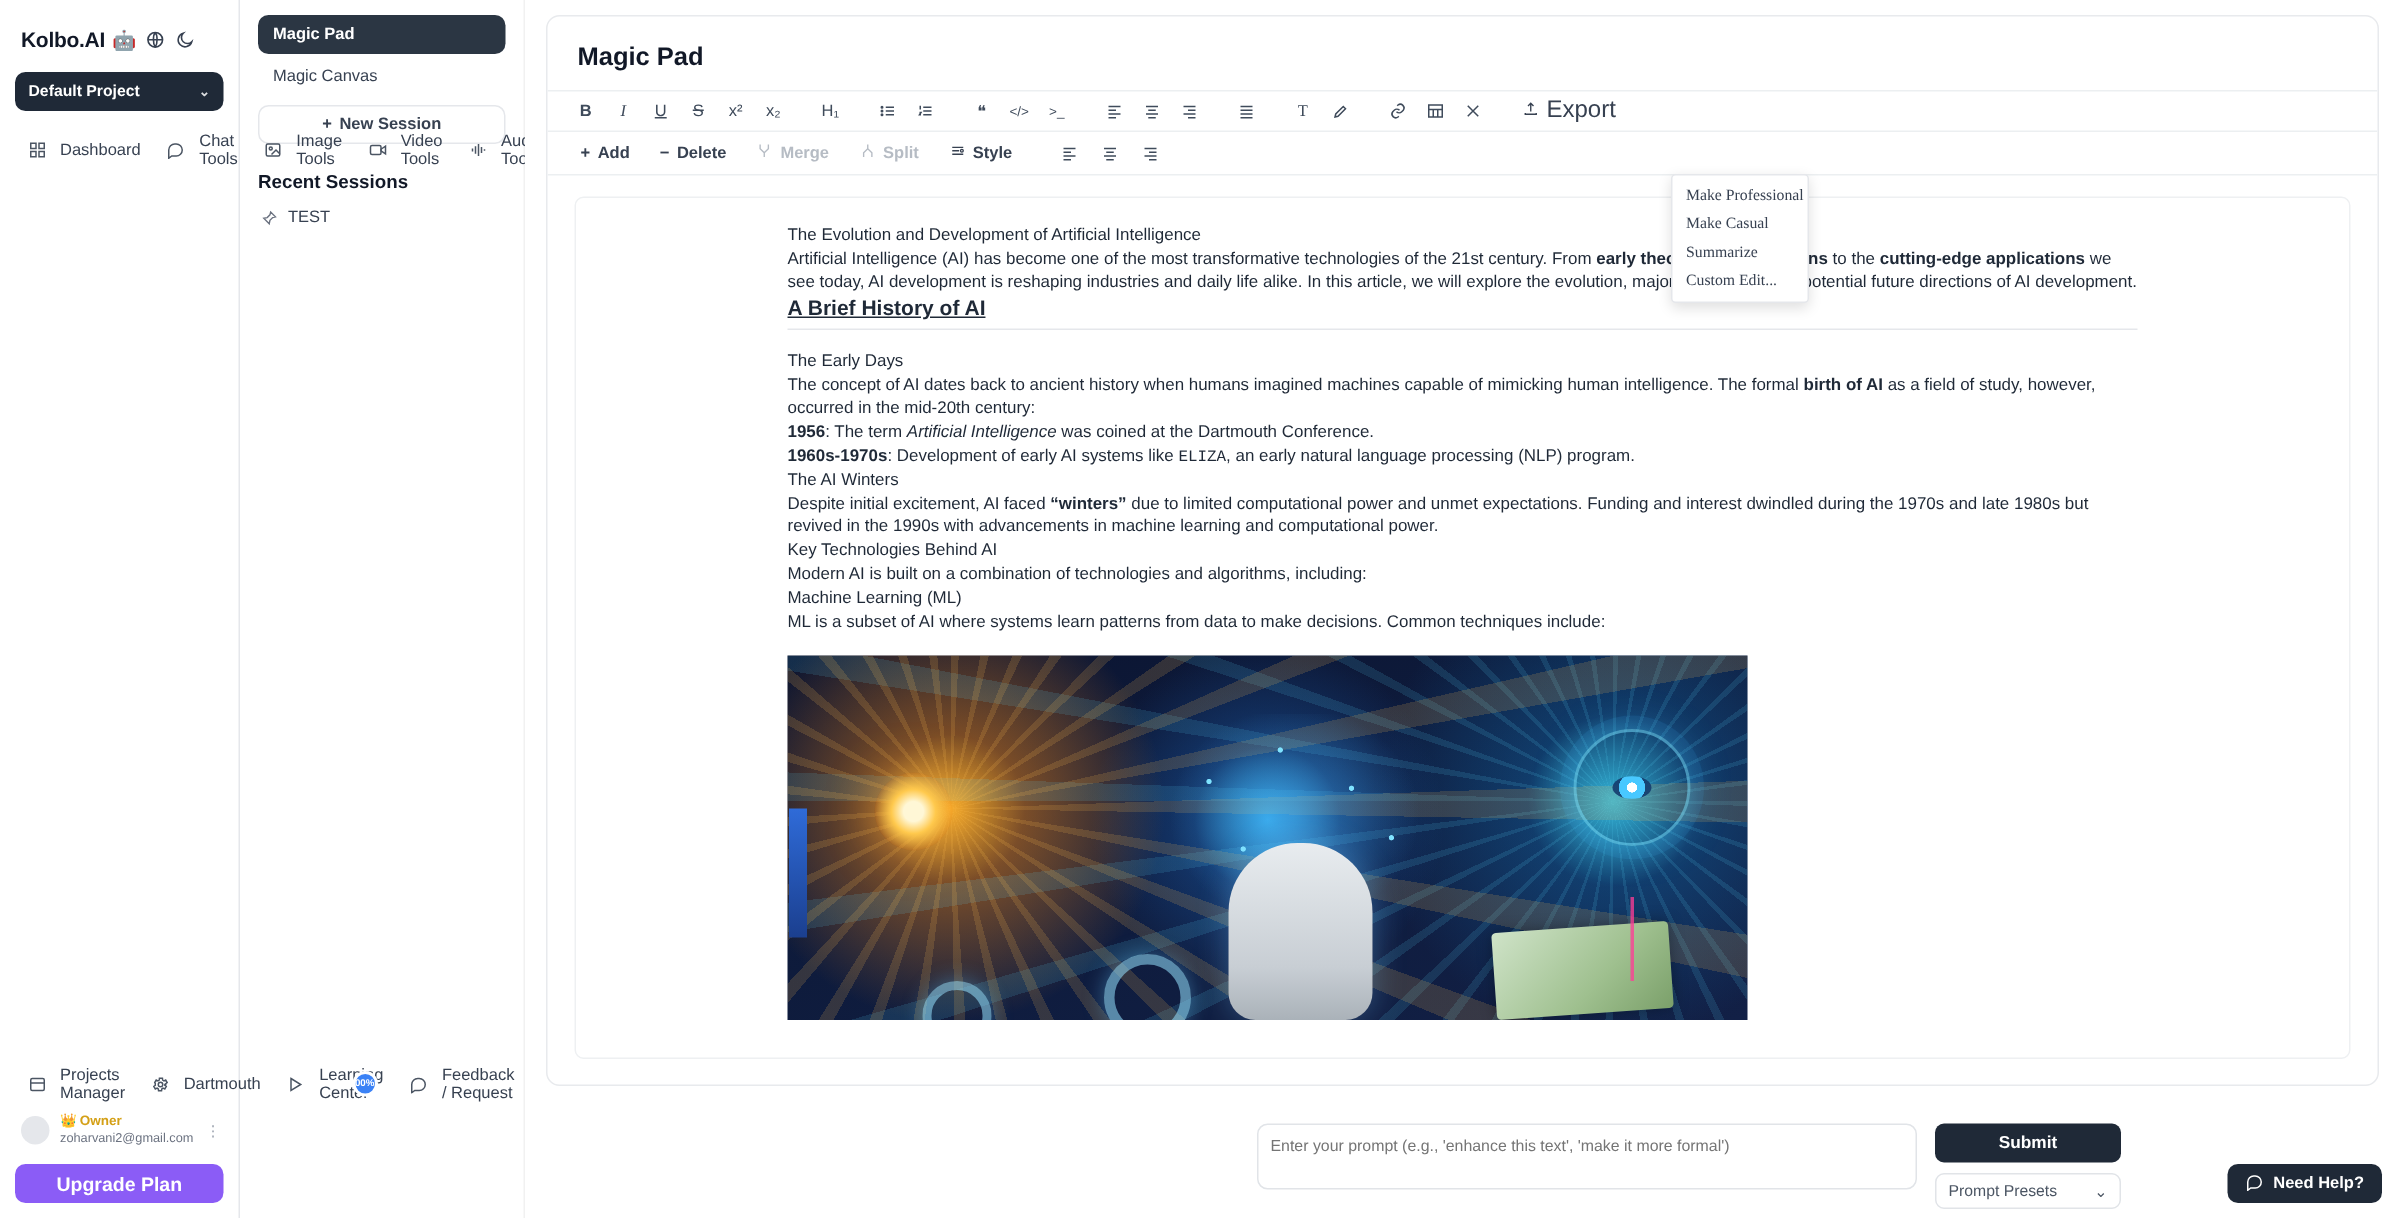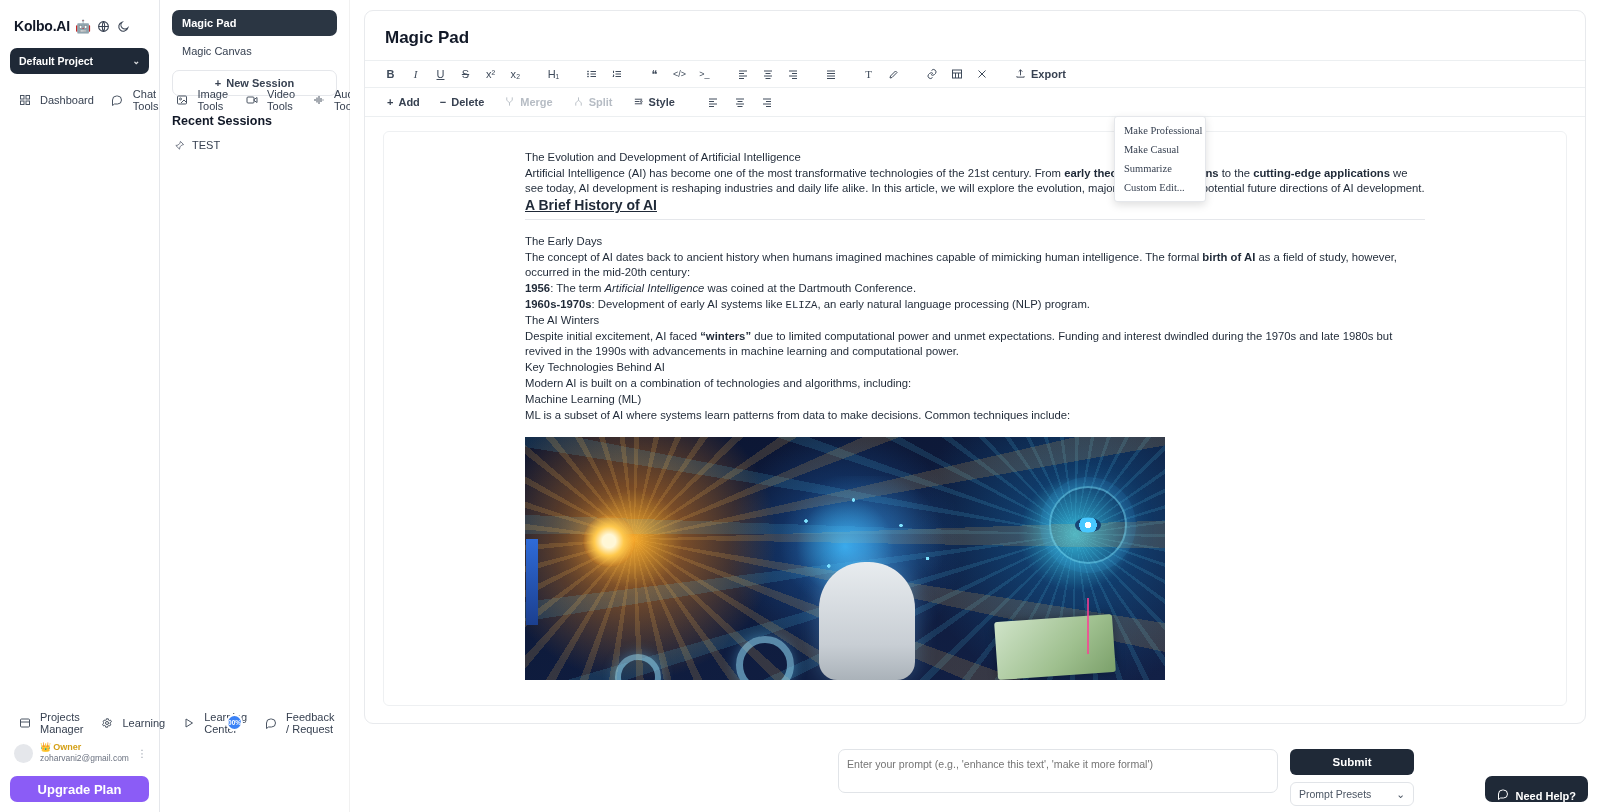--- a/index.html
+++ b/index.html
@@ -145,22 +145,22 @@
   .tb-btn {
     width: 23px; height: 21px;
     display: flex; align-items: center; justify-content: center;
     font-size: 11px; color: #3f4b5b; border-radius: 4px;
     cursor: pointer;
   }
   .tb-btn svg { width: 12px; height: 12px; }
   .tb-sep { width: 11px; }
   .tb-export {
     display:flex; align-items:center; gap:5px;
-    font-size: 11px; color:#374151; padding: 0 8px; height:21px;
-    border-radius:4px; cursor:pointer; margin-left: 12px; font-weight: bold;
+    font-size: 16px; color:#374151; padding: 0 8px; height:21px;
+    border-radius:4px; cursor:pointer; margin-left: 12px;
   }
 
   .subbar {
     height: 29px; display: flex; align-items: center;
     padding: 0 14px; gap: 4px;
     border-bottom: 1px solid #eceff1;
   }
   .sb-btn {
     display: flex; align-items: center; gap: 5px;
     font-size: 11px; font-weight: bold; color: #374151;
@@ -313,21 +313,21 @@
     border: 1px solid #e1e4e8; border-radius: 6px;
     display: flex; align-items: center; justify-content: space-between;
     padding: 0 8px;
     font-size: 10.5px; color: #4b5563; cursor: pointer;
     background:#fff;
   }
   .need-help {
     position: absolute; right: 12px; bottom: 10px;
     background: #1f2937; color: #fff;
     border-radius: 7px; height: 26px;
-    display: flex; align-items: flex-end; gap: 6px;
+    display: flex; align-items: center; gap: 6px;
     padding: 0 12px; font-size: 11px; font-weight: bold;
     cursor: pointer; z-index: 50;
   }
   .need-help svg { width: 12px; height: 12px; }
 </style>
 </head>
 <body>
 
 <div id="app">
 
@@ -431,21 +431,21 @@
             </span>
           <span>Projects Manager</span>
         </div>
         <div class="nav-item">
           <span class="nav-ic">
               <svg viewBox="0 0 24 24" fill="none" stroke="currentColor" stroke-width="2">
                 <circle cx="12" cy="12" r="3"></circle>
                 <path d="M19 12a7 7 0 0 0-.1-1l2-1.5-2-3.4-2.3 1a7 7 0 0 0-1.7-1l-.3-2.5h-4l-.3 2.5a7 7 0 0 0-1.7 1l-2.3-1-2 3.4L5.1 11a7 7 0 0 0 0 2l-2 1.5 2 3.4 2.3-1a7 7 0 0 0 1.7 1l.3 2.5h4l.3-2.5a7 7 0 0 0 1.7-1l2.3 1 2-3.4-2-1.5c.06-.33.1-.66.1-1z"></path>
               </svg>
             </span>
-          <span>Learning</span>
+          <span>Dartmouth</span>
         </div>
         <div class="nav-item" style="position:relative">
           <span class="nav-ic">
               <svg viewBox="0 0 24 24" fill="none" stroke="currentColor" stroke-width="2">
                 <path d="M6 4l13 8-13 8z"></path>
               </svg>
             </span>
           <span>Learning Center</span>
           <span class="lc-badge" style="right:12px;top:5px">00%</span>
         </div>

